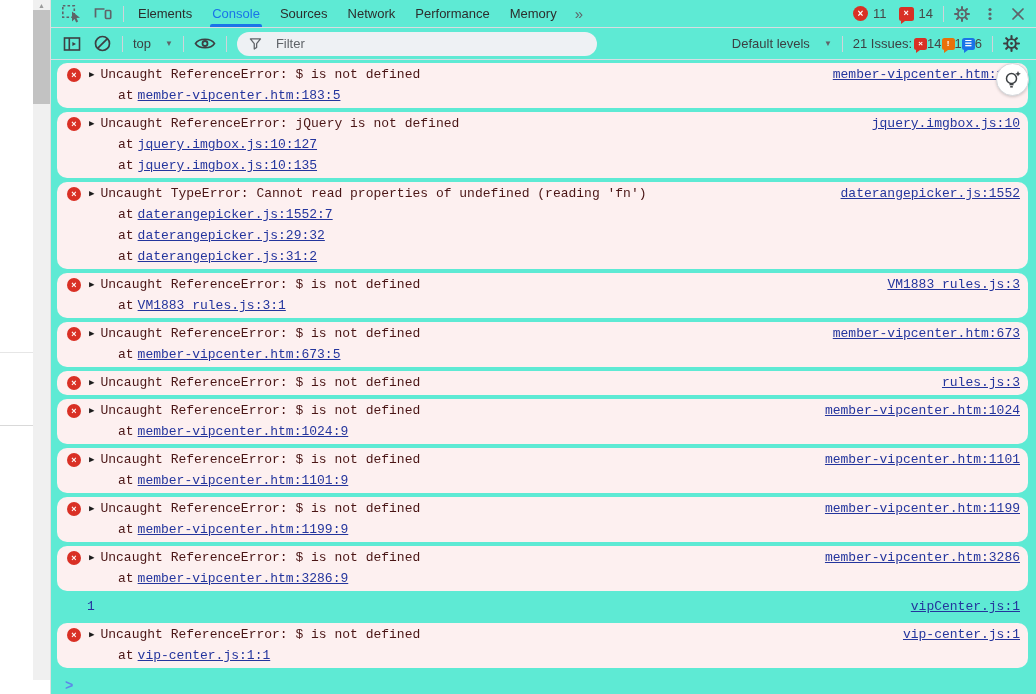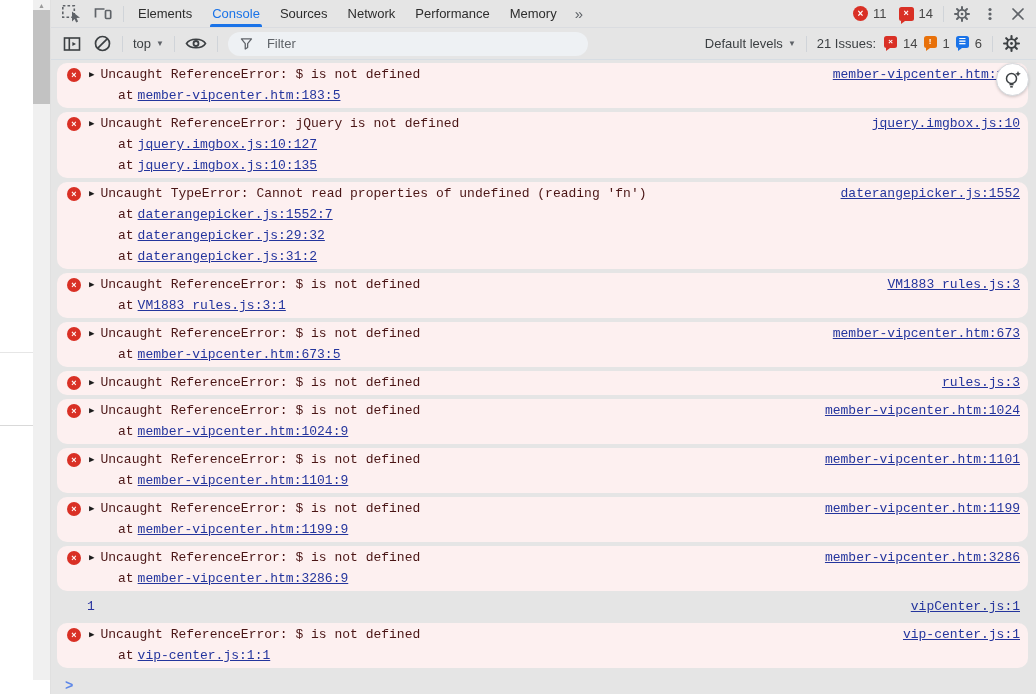--- a/index.html
+++ b/index.html
@@ -18,21 +18,21 @@
     font-family:"Liberation Sans",sans-serif;}
   
   .page-left{position:absolute;left:0;top:0;width:50px;height:694px;background:#fff}
   .page-line1{position:absolute;left:0;top:352px;width:33px;border-top:1px solid #e6e6e6}
   .page-line2{position:absolute;left:0;top:425px;width:33px;border-top:1px solid #d9d9d9}
   .page-scrollbar{position:absolute;left:33px;top:0;width:17px;height:680px;background:#f0f0f0}
   .scroll-up{height:11px;display:flex;align-items:center;justify-content:center;
     font-size:7px;color:#9b9b9b;line-height:1}
   .scroll-thumb{position:absolute;left:0;top:10px;width:17px;height:94px;background:#c2c2c2}
   
-  .devtools{position:absolute;left:50px;top:0;width:986px;height:694px;background:#e5e5e5;
+  .devtools{position:absolute;left:50px;top:0;width:986px;height:694px;background:#5eead4;
     border-left:1px solid #e0e0e0;display:flex;flex-direction:column}
   
   .tabbar{height:28px;flex:none;display:flex;align-items:stretch;border-bottom:1px solid #dadce0;
     padding-left:4px}
   .icon-btn{display:flex;align-items:center;justify-content:center;padding:0 6px;cursor:pointer}
   .tb-sep{width:1px;height:16px;background:var(--divider);align-self:center;margin:0 4px}
   .tab{padding:0 10px;display:flex;align-items:center;font-size:13px;color:var(--txt);
     position:relative;cursor:pointer;white-space:nowrap}
   .tab.active{color:var(--accent)}
   .tab.active::after{content:"";position:absolute;left:8px;right:8px;bottom:0;height:3px;
@@ -46,29 +46,29 @@
     display:flex;align-items:center;justify-content:center;position:relative;line-height:1;flex:none}
   .bubble::after{content:"";position:absolute;left:2px;bottom:-3px;width:0;height:0;
     border-right:4.5px solid transparent}
   .bub-red{background:var(--err-red)} .bub-red::after{border-top:3.5px solid var(--err-red)}
   .bub-orange{background:var(--warn)} .bub-orange::after{border-top:3.5px solid var(--warn)}
   .bub-blue{background:var(--accent)} .bub-blue::after{border-top:3.5px solid var(--accent)}
   .bubble.big{width:15px;height:14px;font-size:9px}
   
   .toolbar{height:32px;flex:none;display:flex;align-items:center;border-bottom:1px solid #d7dde3;
     padding:0 10px 0 6px;font-size:13px;color:#3c4043}
-  .dd{display:flex;align-items:center;gap:5px;padding:0 6px;cursor:pointer;white-space:nowrap}
+  .dd{display:flex;align-items:center;gap:14px;padding:0 6px;cursor:pointer;white-space:nowrap}
   .dd-arrow{font-size:8px;color:var(--icon)}
   .filter-pill{display:flex;align-items:center;gap:14px;width:360px;height:24px;margin-left:6px;
     background:#eef1f4;border-radius:13px;padding:0 12px}
   .filter-pill input{border:none;outline:none;background:transparent;font-size:13px;
     font-family:"Liberation Sans",sans-serif;color:#202124;width:100%}
   .filter-pill input::placeholder{color:var(--icon)}
   .toolbar-spacer{flex:1}
-  .issues{display:flex;gap:6px;padding:0 6px;cursor:pointer}
+  .issues{display:flex;align-items:center;padding:0 6px;cursor:pointer}
   .issues .lbl{margin-right:2px}
   .issues .cnt{color:#474747}
   
   .console-area{flex:1;overflow:hidden;padding-top:3px;
     font-family:"Liberation Mono","DejaVu Sans Mono",monospace;font-size:13px}
   .msg-row{margin:0 8px 4px 6px;border-radius:10px;padding:2px 8px;position:relative}
   .msg-row.error{background:var(--err-bg)}
   .line1{display:flex;align-items:flex-start;line-height:20px}
   .err-badge{width:14px;height:14px;border-radius:50%;background:var(--err-red);color:#fff;
     font-size:9px;font-weight:bold;display:flex;align-items:center;justify-content:center;

